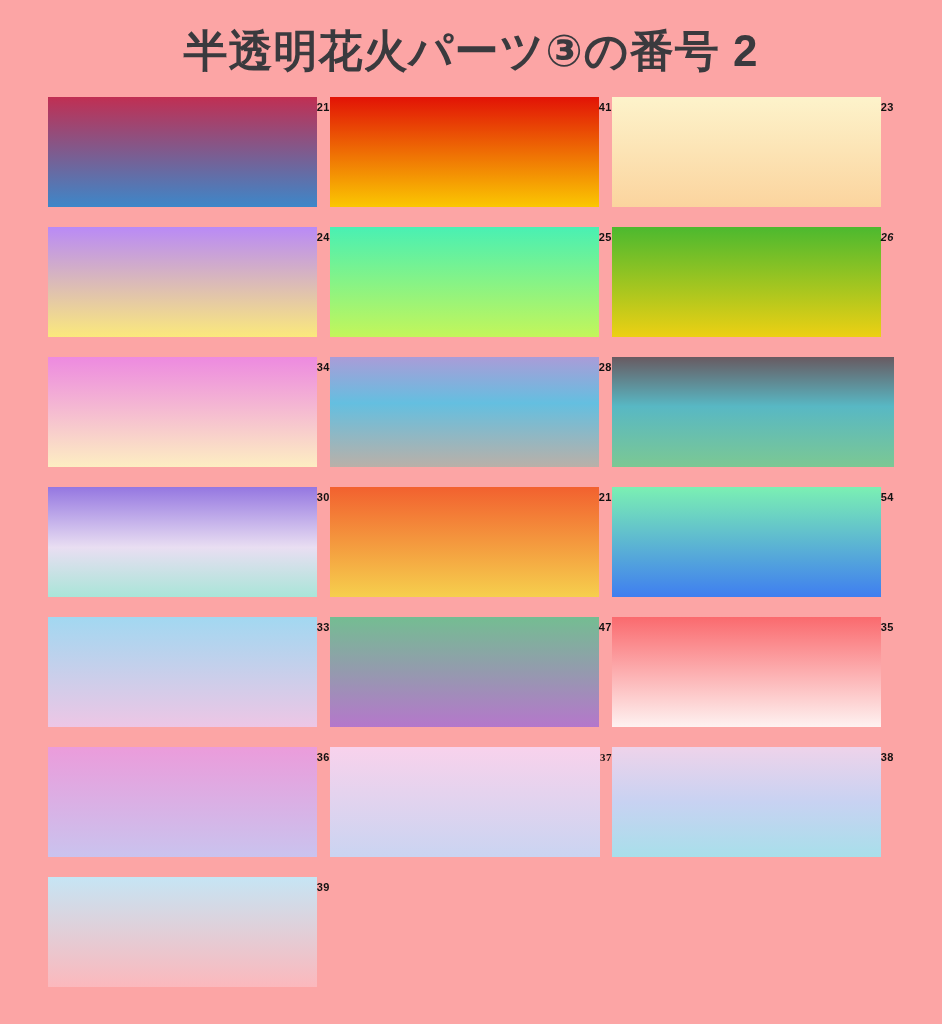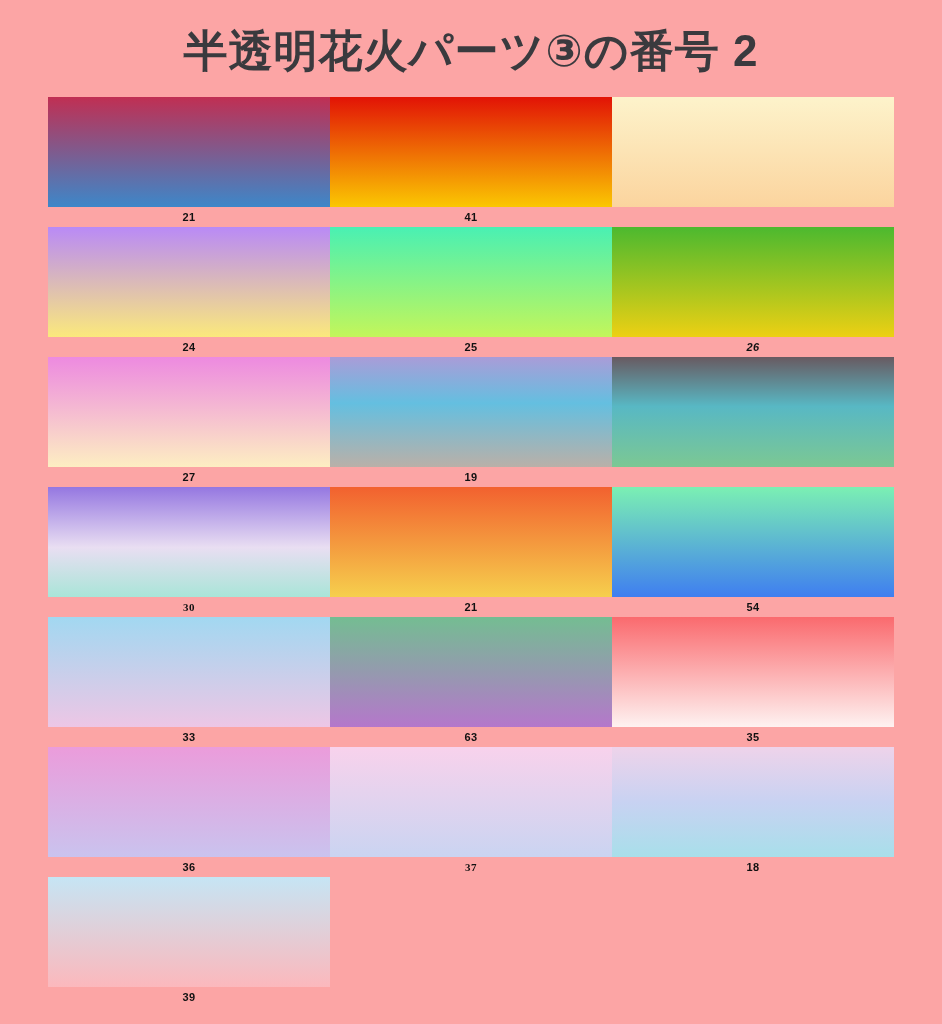--- a/index.html
+++ b/index.html
@@ -35,21 +35,21 @@
     width: 846px;
     display: grid;
     grid-template-columns: repeat(3, 282px);
     grid-auto-rows: 130px;
     column-gap: 0px;
   }
   .cell {
     width: 282px;
     height: 130px;
     display: flex;
-    flex-direction: column;
+    flex-direction: row;
     align-items: stretch;
   }
   .swatch {
     width: 282px;
     height: 110px;
   }
   .swatch-label {
     height: 20px;
     display: flex;
     align-items: center;
@@ -71,94 +71,95 @@
     <div class="swatch-label" style="color: rgb(17, 17, 17);">21</div>
   </div>
 
   <div class="cell">
     <div class="swatch" style="background: linear-gradient(rgb(226, 19, 6) 0%, rgb(251, 199, 2) 100%);"></div>
     <div class="swatch-label" style="color: rgb(17, 17, 17);">41</div>
   </div>
 
   <div class="cell">
     <div class="swatch" style="background: linear-gradient(rgb(253, 243, 203) 0%, rgb(251, 212, 158) 100%);"></div>
+    <div class="swatch-label" style="color: rgb(17, 17, 17);">23</div>
   </div>
 
   <div class="cell">
     <div class="swatch" style="background: linear-gradient(rgb(185, 138, 246) 0%, rgb(251, 233, 124) 100%);"></div>
     <div class="swatch-label" style="color: rgb(17, 17, 17);">24</div>
   </div>
 
   <div class="cell">
     <div class="swatch" style="background: linear-gradient(rgb(73, 240, 179) 0%, rgb(195, 246, 90) 100%);"></div>
     <div class="swatch-label" style="color: rgb(17, 17, 17);">25</div>
   </div>
 
   <div class="cell">
     <div class="swatch" style="background: linear-gradient(rgb(76, 185, 47) 0%, rgb(237, 208, 19) 100%);"></div>
     <div class="swatch-label" style="color: rgb(17, 17, 17); font-style: italic;">26</div>
   </div>
 
   <div class="cell">
     <div class="swatch" style="background: linear-gradient(rgb(237, 138, 224) 0%, rgb(253, 238, 194) 100%);"></div>
-    <div class="swatch-label" style="color: rgb(17, 17, 17);">27</div>
+    <div class="swatch-label" style="color: rgb(17, 17, 17);">34</div>
   </div>
 
   <div class="cell">
     <div class="swatch" style="background: linear-gradient(rgb(170, 156, 216) 0%, rgb(100, 191, 224) 42%, rgb(186, 176, 168) 100%);"></div>
-    <div class="swatch-label" style="color: rgb(17, 17, 17);">19</div>
+    <div class="swatch-label" style="color: rgb(17, 17, 17);">28</div>
   </div>
 
   <div class="cell">
     <div class="swatch" style="background: linear-gradient(rgb(104, 90, 97) 0%, rgb(88, 184, 196) 45%, rgb(124, 200, 147) 100%);"></div>
   </div>
 
   <div class="cell">
     <div class="swatch" style="background: linear-gradient(rgb(149, 119, 225) 0%, rgb(233, 222, 242) 55%, rgb(169, 229, 216) 100%);"></div>
-    <div class="swatch-label" style="color: rgb(17, 17, 17); font-family: Liberation Serif, serif;">30</div>
+    <div class="swatch-label" style="color: rgb(17, 17, 17);">30</div>
   </div>
 
   <div class="cell">
     <div class="swatch" style="background: linear-gradient(rgb(242, 97, 47) 0%, rgb(246, 207, 77) 100%);"></div>
     <div class="swatch-label" style="color: rgb(17, 17, 17);">21</div>
   </div>
 
   <div class="cell">
     <div class="swatch" style="background: linear-gradient(rgb(123, 240, 179) 0%, rgb(63, 126, 240) 100%);"></div>
     <div class="swatch-label" style="color: rgb(17, 17, 17);">54</div>
   </div>
 
   <div class="cell">
     <div class="swatch" style="background: linear-gradient(rgb(162, 216, 241) 0%, rgb(237, 198, 229) 100%);"></div>
     <div class="swatch-label" style="color: rgb(17, 17, 17);">33</div>
   </div>
 
   <div class="cell">
     <div class="swatch" style="background: linear-gradient(rgb(116, 189, 146) 0%, rgb(181, 119, 203) 100%);"></div>
-    <div class="swatch-label" style="color: rgb(17, 17, 17);">63</div>
+    <div class="swatch-label" style="color: rgb(17, 17, 17);">47</div>
   </div>
 
   <div class="cell">
     <div class="swatch" style="background: linear-gradient(rgb(250, 106, 110) 0%, rgb(254, 242, 241) 100%);"></div>
     <div class="swatch-label" style="color: rgb(17, 17, 17);">35</div>
   </div>
 
   <div class="cell">
     <div class="swatch" style="background: linear-gradient(rgb(235, 156, 219) 0%, rgb(202, 195, 238) 100%);"></div>
     <div class="swatch-label" style="color: rgb(17, 17, 17);">36</div>
   </div>
 
   <div class="cell">
     <div class="swatch" style="background: linear-gradient(rgb(248, 210, 236) 0%, rgb(202, 212, 241) 100%);"></div>
     <div class="swatch-label" style="color: rgb(17, 17, 17); font-family: Liberation Serif, serif;">37</div>
   </div>
 
   <div class="cell">
     <div class="swatch" style="background: linear-gradient(rgb(238, 211, 234) 0%, rgb(200, 210, 242) 50%, rgb(168, 223, 234) 100%);"></div>
-    <div class="swatch-label" style="color: rgb(17, 17, 17);">18</div>
+    <div class="swatch-label" style="color: rgb(17, 17, 17);">38</div>
   </div>
 
   <div class="cell">
     <div class="swatch" style="background: linear-gradient(rgb(198, 229, 244) 0%, rgb(252, 184, 188) 100%);"></div>
     <div class="swatch-label" style="color: rgb(17, 17, 17);">39</div>
   </div>
 </div>
 </div>
 
 </body></html>

